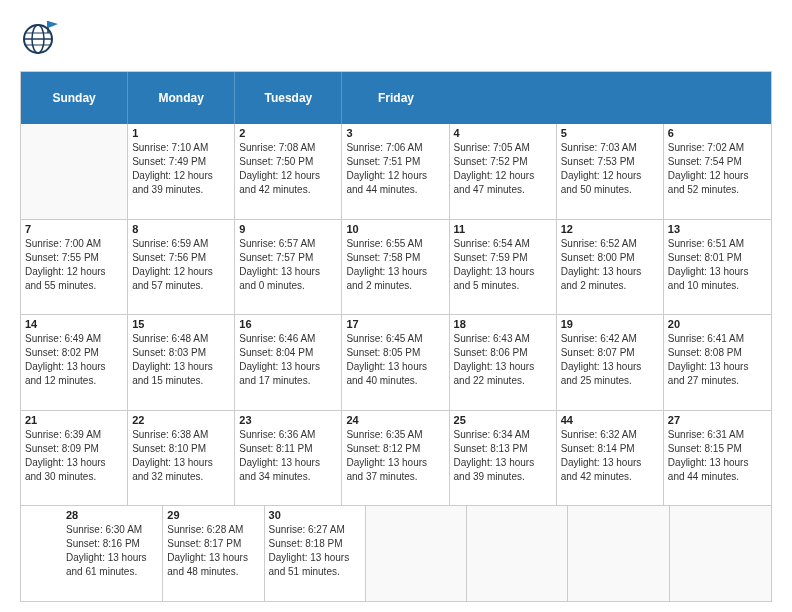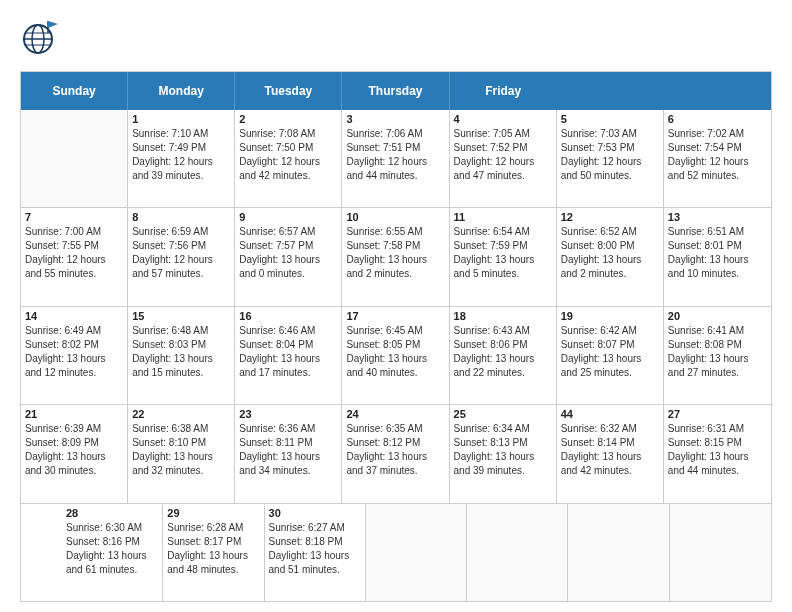--- a/index.html
+++ b/index.html
@@ -45,21 +45,21 @@
     .cal-header {
       display: grid;
       grid-template-columns: repeat(7, 1fr);
       background: #2a7ab8;
     }
     .cal-header-cell {
       color: #fff;
       font-size: 12px;
       font-weight: bold;
       text-align: center;
-      padding: 12px 2px;
+      padding: 19px 2px;
       border-right: 1px solid #5599cc;
     }
     .cal-header-cell:last-child { border-right: none; }
     .cal-body {
       flex: 1;
       display: flex;
       flex-direction: column;
     }
     .cal-row {
       display: grid;
@@ -142,21 +142,20 @@
       <div class="main-title"></div>
       <div class="subtitle"></div>
     </div>
   </div>
 
   <div class="calendar">
     <div class="cal-header" id="cal-header">
         <div class="cal-header-cell">Sunday</div>
         <div class="cal-header-cell">Monday</div>
         <div class="cal-header-cell">Tuesday</div>
-        <div class="cal-header-cell">Thursday</div>
         <div class="cal-header-cell">Friday</div>
       </div>
     <div class="cal-body" id="cal-body">
         <div class="cal-row">
           <div class="cal-cell empty"></div>
           <div class="cal-cell">
             <span class="day-num">1</span>
             <div class="cell-text"><span>Sunrise: 7:10 AM</span><br><span>Sunset: 7:49 PM</span><br><span>Daylight: 12 hours</span><br><span>and 39 minutes.</span></div>
           </div>
           <div class="cal-cell">

